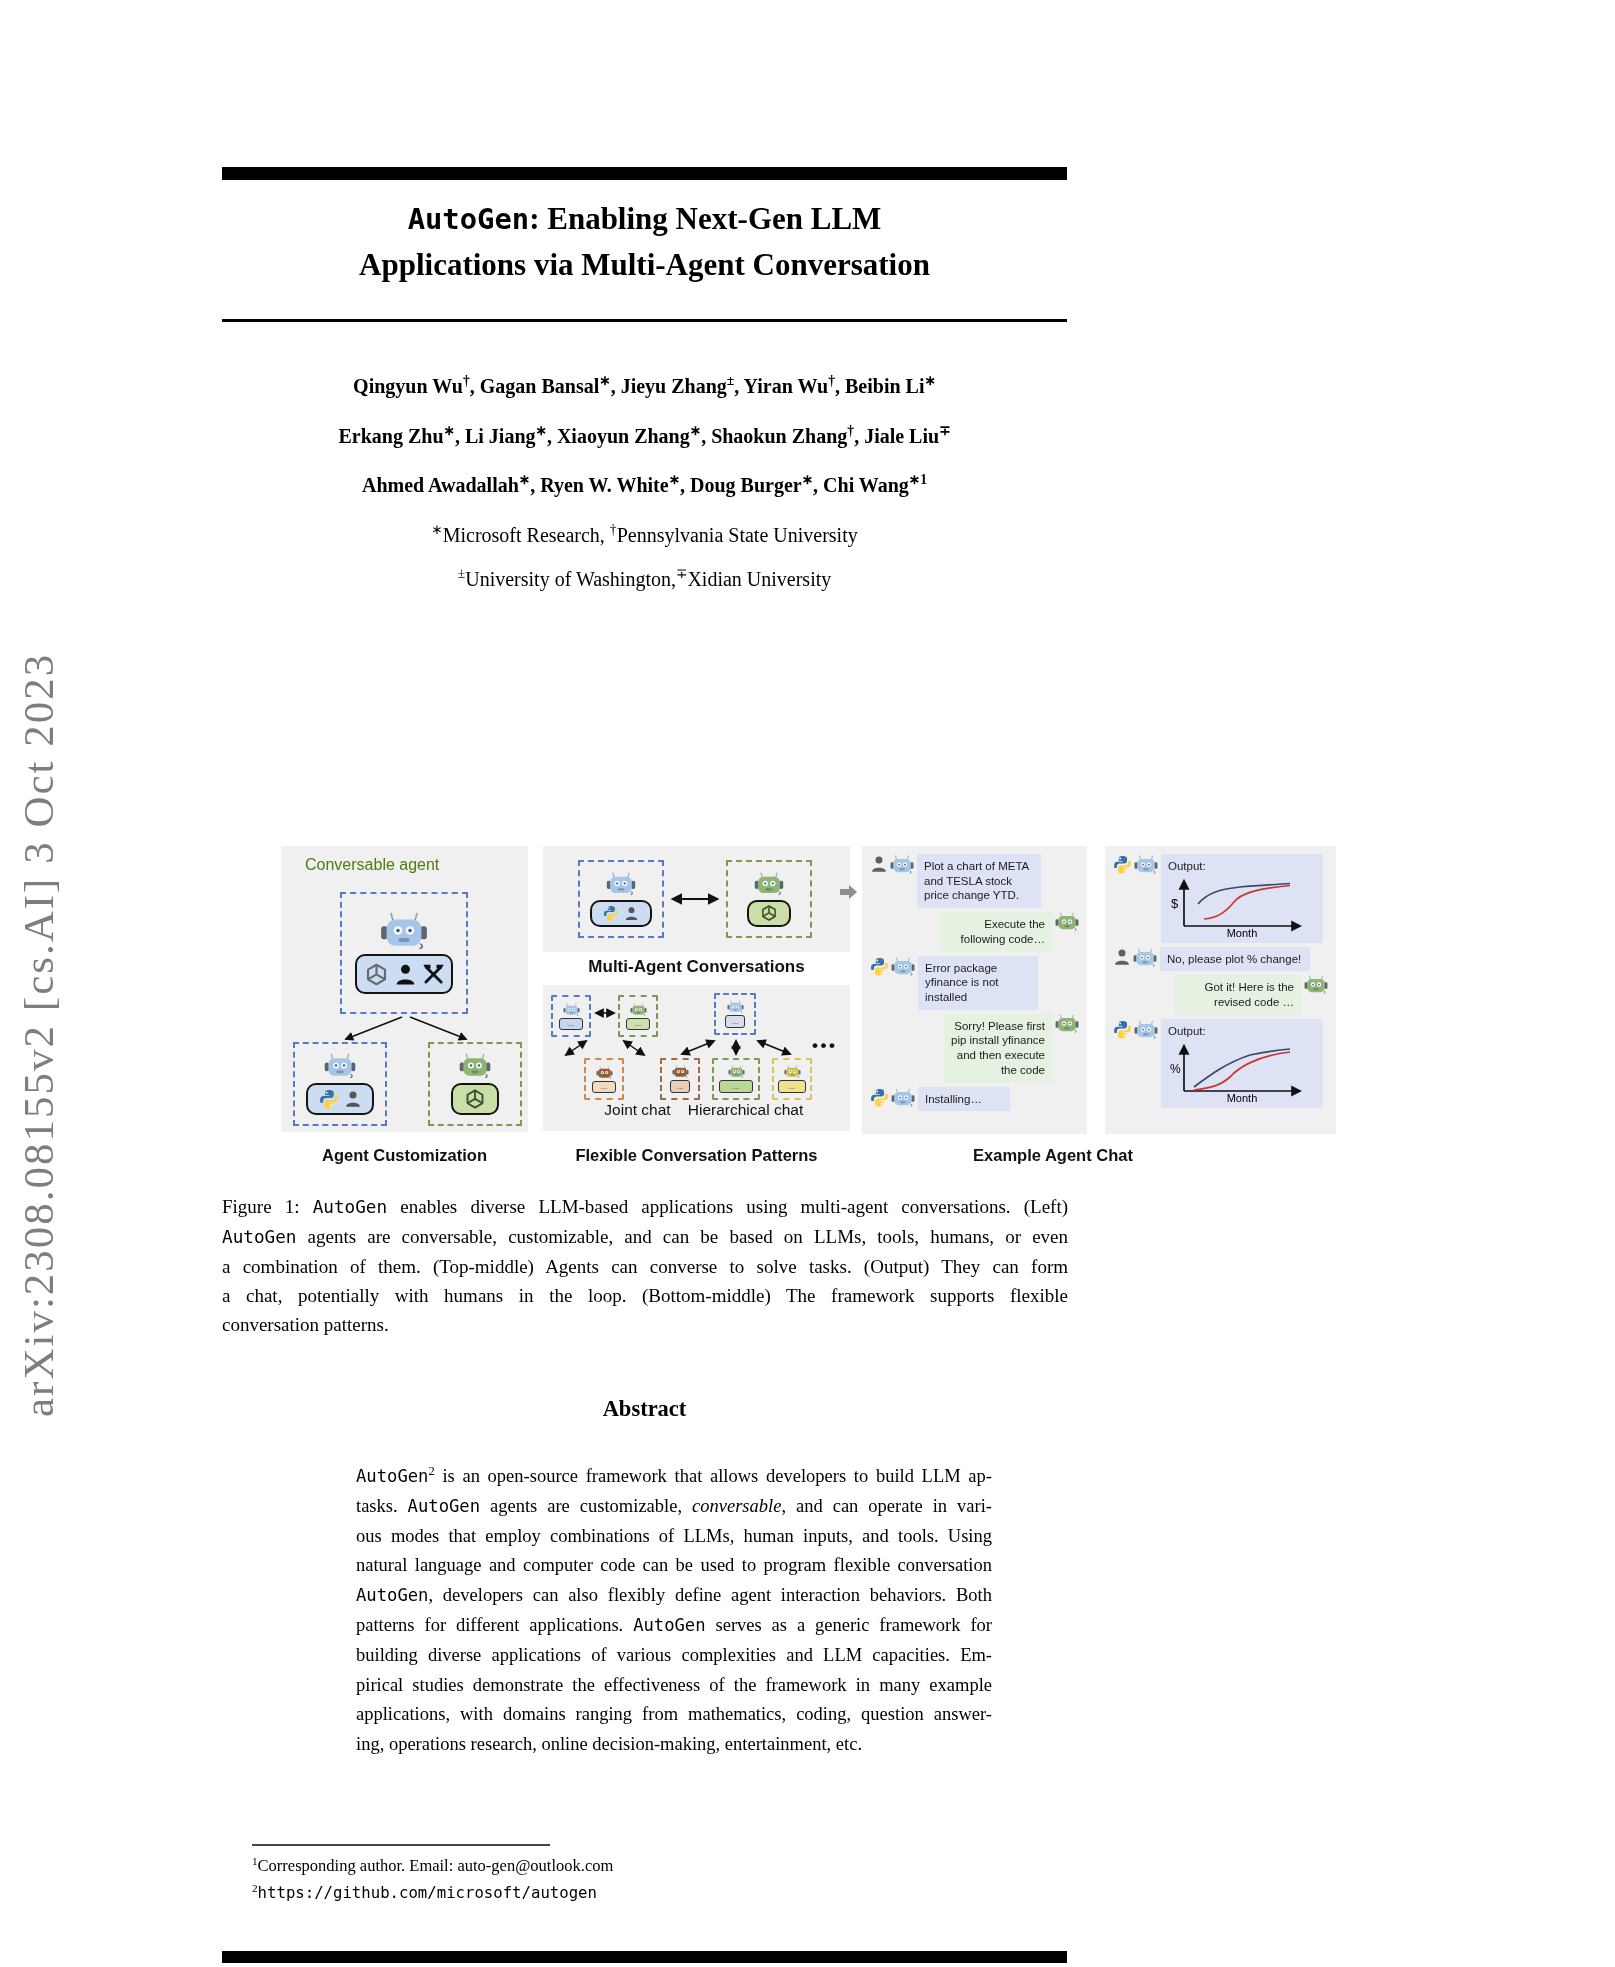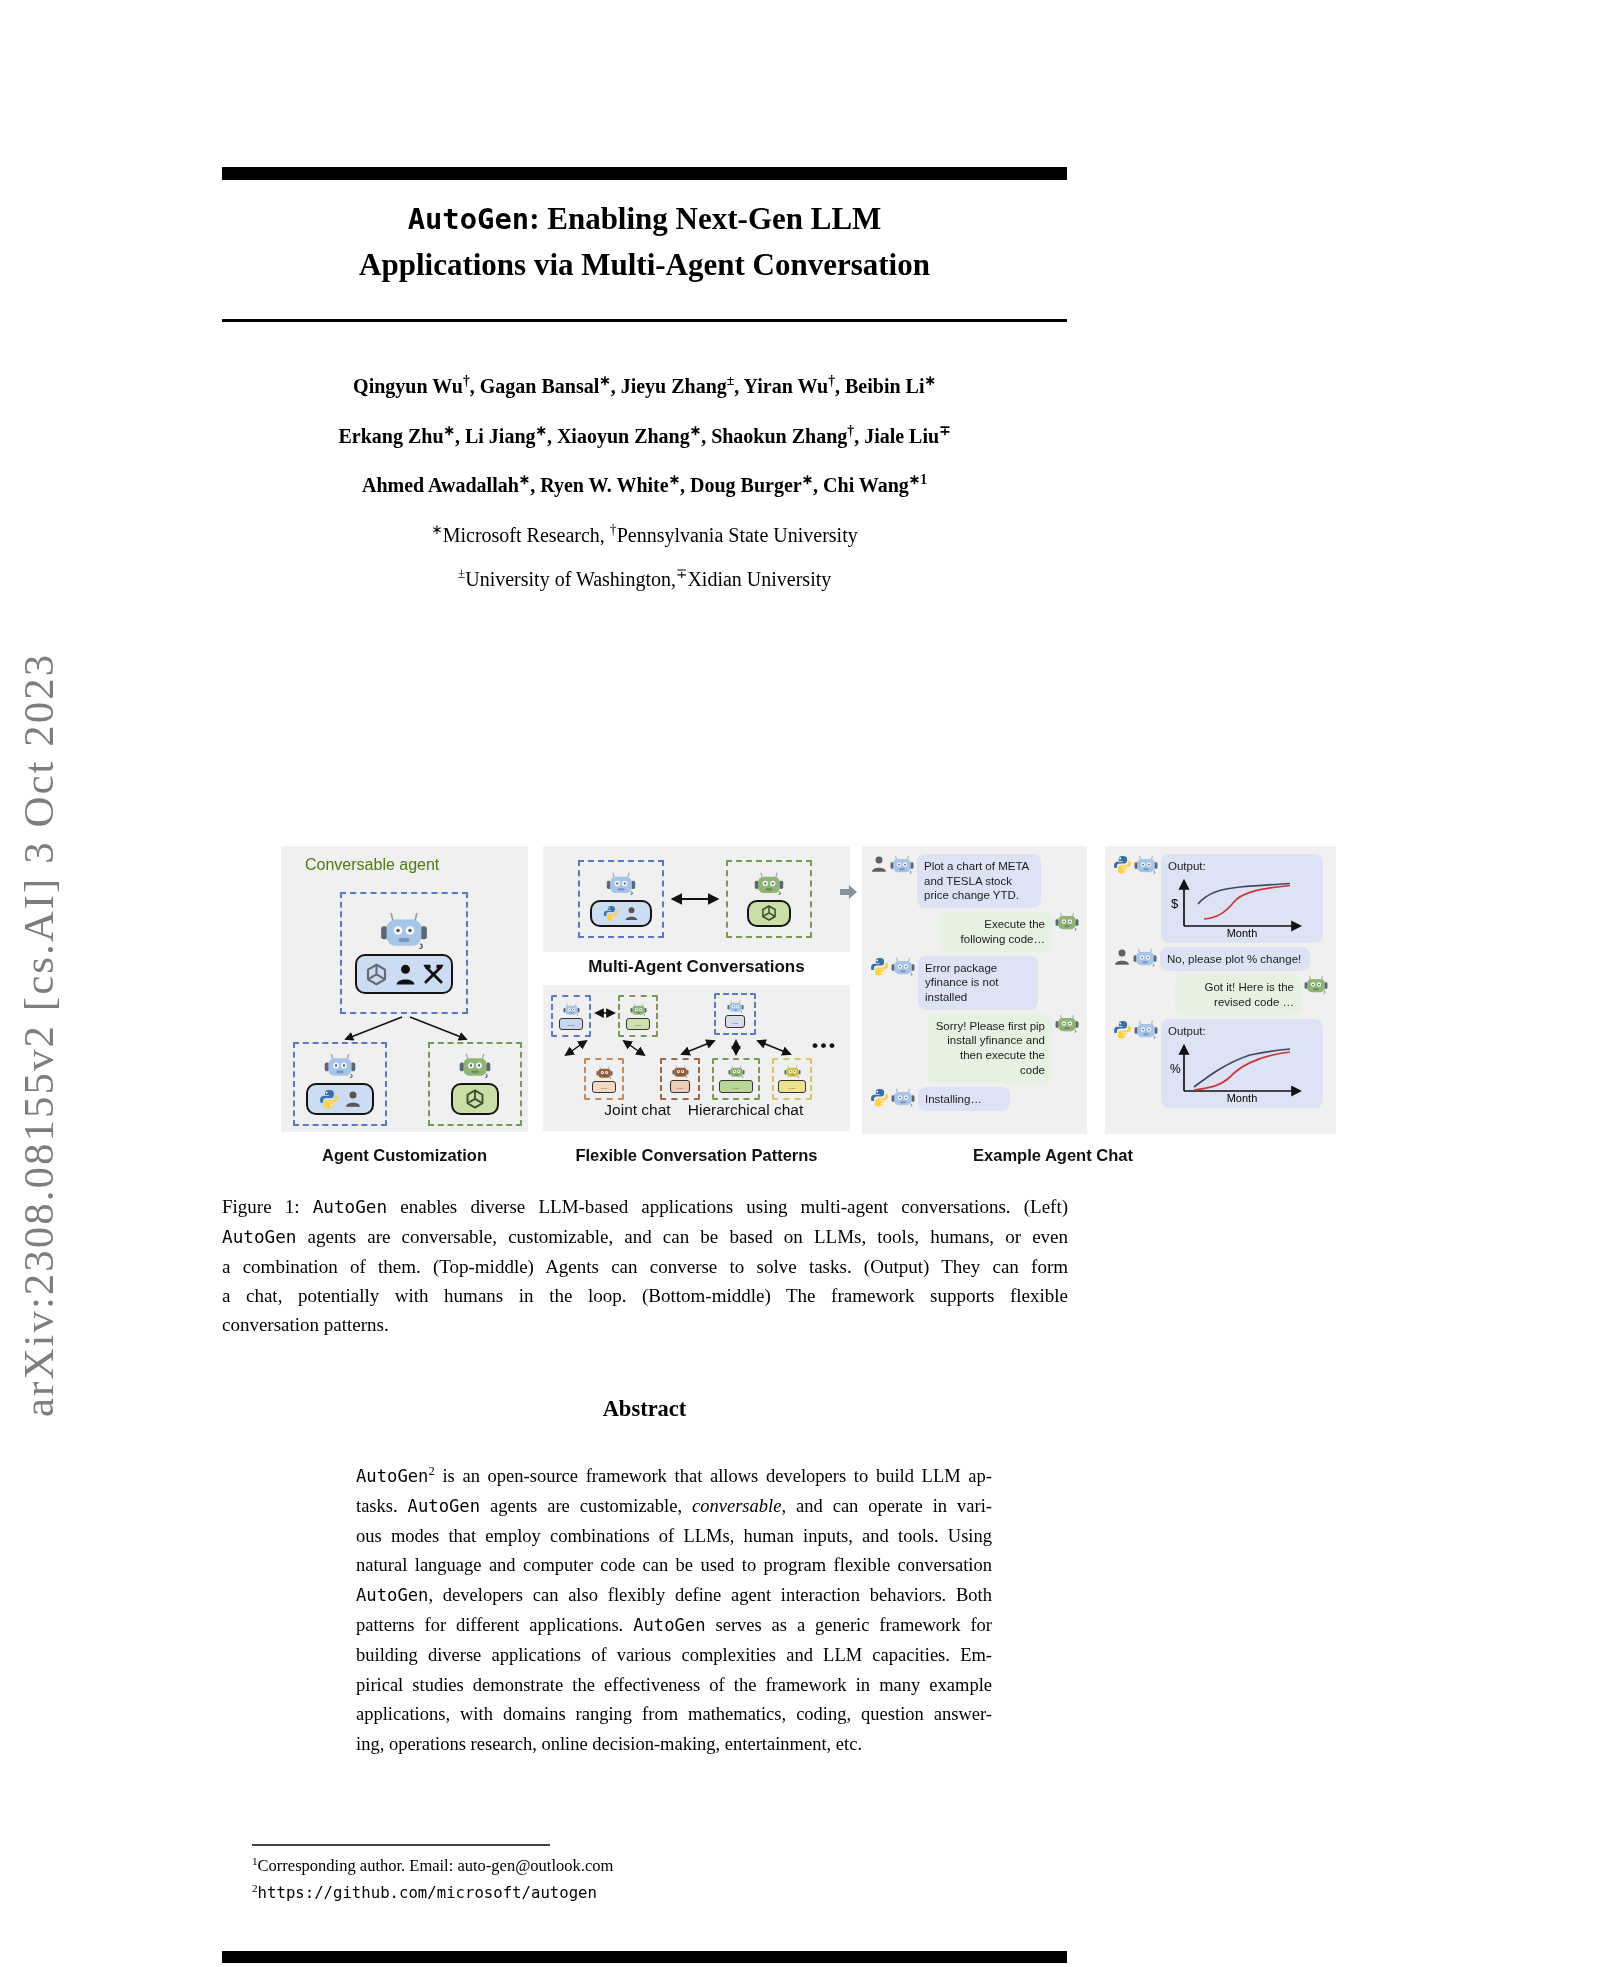--- a/index.html
+++ b/index.html
@@ -50,21 +50,21 @@
   .mini.brown{border-color:#a06840;}
 
   .dots{position:absolute;font-weight:bold;font-size:17px;letter-spacing:2.5px;color:#111;
         font-family:"Liberation Sans",sans-serif;}
 
   
   .chatcol{position:absolute;display:flex;flex-direction:column;gap:4px;padding:8px 8px;}
   .crow{display:flex;align-items:flex-start;gap:3px;}
   .crow.right{justify-content:flex-end;}
   .avs{display:flex;gap:2px;padding-top:1px;flex:0 0 auto;}
-  .bub{border-radius:8px;padding:5px 7px;font-size:11.5px;line-height:1.28;color:#1b1b1b;
+  .bub{border-radius:1px;padding:5px 7px;font-size:11.5px;line-height:1.28;color:#1b1b1b;
        font-family:"Liberation Sans","DejaVu Sans",sans-serif;}
   .bub.bl{background:#dde3f5;}
   .bub.gr{background:#e6f2e1;text-align:right;}
   .mini-chart{display:block;margin-top:2px;}
 
   
   .caption{position:absolute;left:222px;top:1192px;width:846px;font-size:19px;line-height:29px;}
   .abs-h{position:absolute;left:222px;top:1396px;width:845px;text-align:center;
          font-size:22.5px;font-weight:bold;}
   .abs-b{position:absolute;left:356px;top:1462px;width:636px;font-size:18.5px;line-height:29.8px;}
@@ -313,21 +313,21 @@
         <svg class="ic" style="width:19px;height:19px;">
             <use href="#sym-python"></use>
           </svg>
         <svg class="ic" style="width:24px;height:19px;color:#a5c6e8">
             <use href="#sym-robot"></use>
           </svg>
       </div>
       <div class="bub bl" style="width:120px;">Error package yfinance is not installed</div>
     </div>
     <div class="crow right">
-      <div class="bub gr" style="width:124px;">Sorry! Please first pip install yfinance and then execute the code</div>
+      <div class="bub gr" style="width:108px;">Sorry! Please first pip install yfinance and then execute the code</div>
       <svg class="ic" style="width:24px;height:19px;color:#8fb573;flex:0 0 auto;">
           <use href="#sym-robot"></use>
         </svg>
     </div>
     <div class="crow">
       <div class="avs">
         <svg class="ic" style="width:19px;height:19px;">
             <use href="#sym-python"></use>
           </svg>
         <svg class="ic" style="width:24px;height:19px;color:#a5c6e8">

